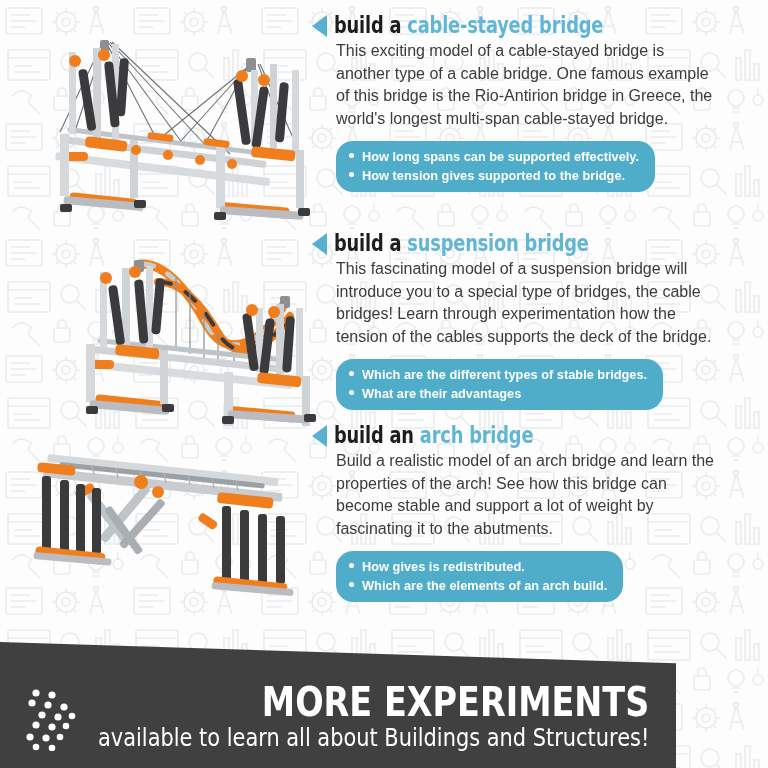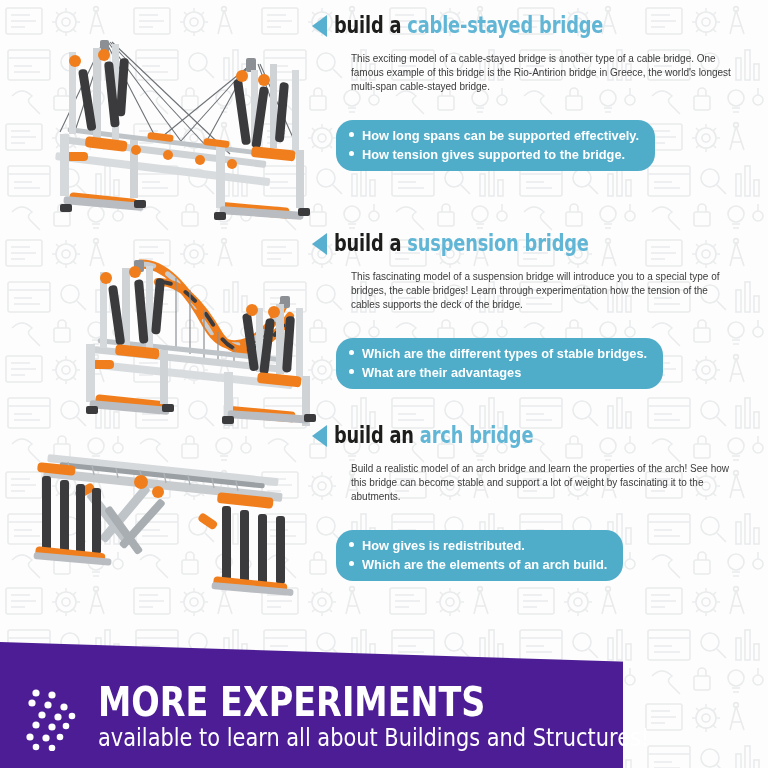--- a/index.html
+++ b/index.html
@@ -80,24 +80,24 @@
     line-height: 1;
     white-space: nowrap;
     transform: scaleX(0.86);
     transform-origin: left center;
   }
   .htext .dark { color: #1d1d1b; }
   .htext .accent { color: #61b6d6; }
 
   
   .body-text {
-    margin: 15px;
+    margin: 0;
     padding: 0 0 0 24px;
     font-family: "Liberation Sans", sans-serif;
-    font-size: 10px;
+    font-size: 16px;
     line-height: 1.42;
     color: #3b3b3b;
     width: 386px;
   }
 
   
   .callout {
     margin: 10px 0 0 24px;
     background: #4fadc9;
     border-radius: 17px;
@@ -128,24 +128,25 @@
     flex: 0 0 auto;
     position: relative;
     top: -3px;
   }
 
   
   .banner {
     position: absolute;
     left: 0;
     bottom: 0;
-    width: 623px;
+    width: 676px;
     height: 148px;
-    background: #4c1d95;
+    background: #404040;
     clip-path: polygon(0 22px, 768px 46px, 768px 148px, 0 148px);
+    text-align: right;
   }
   .banner-inner {
     position: absolute;
     left: 0;
     top: 46px;
     width: 768px;
     height: 102px;
     display: flex;
     align-items: center;
     padding-left: 22px;

